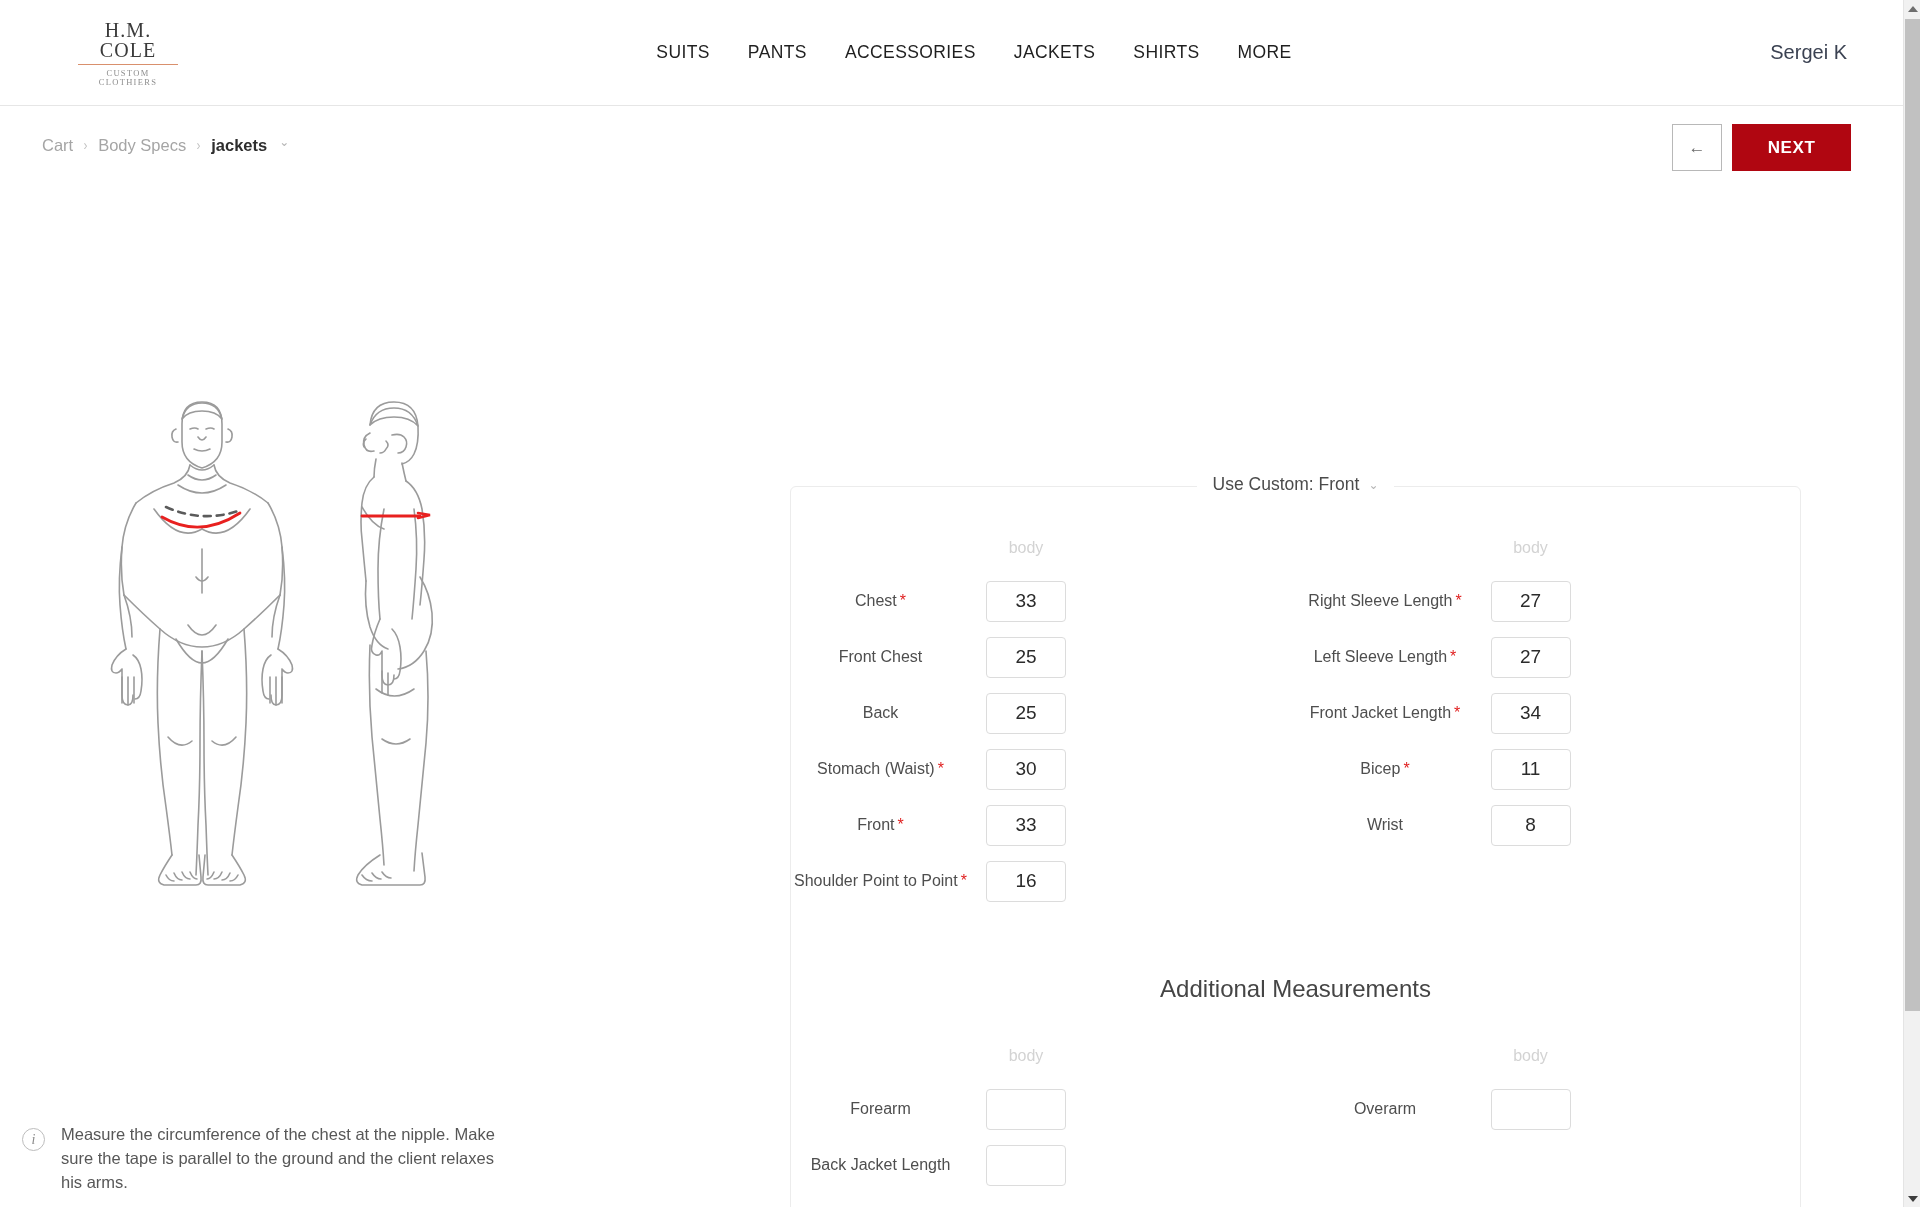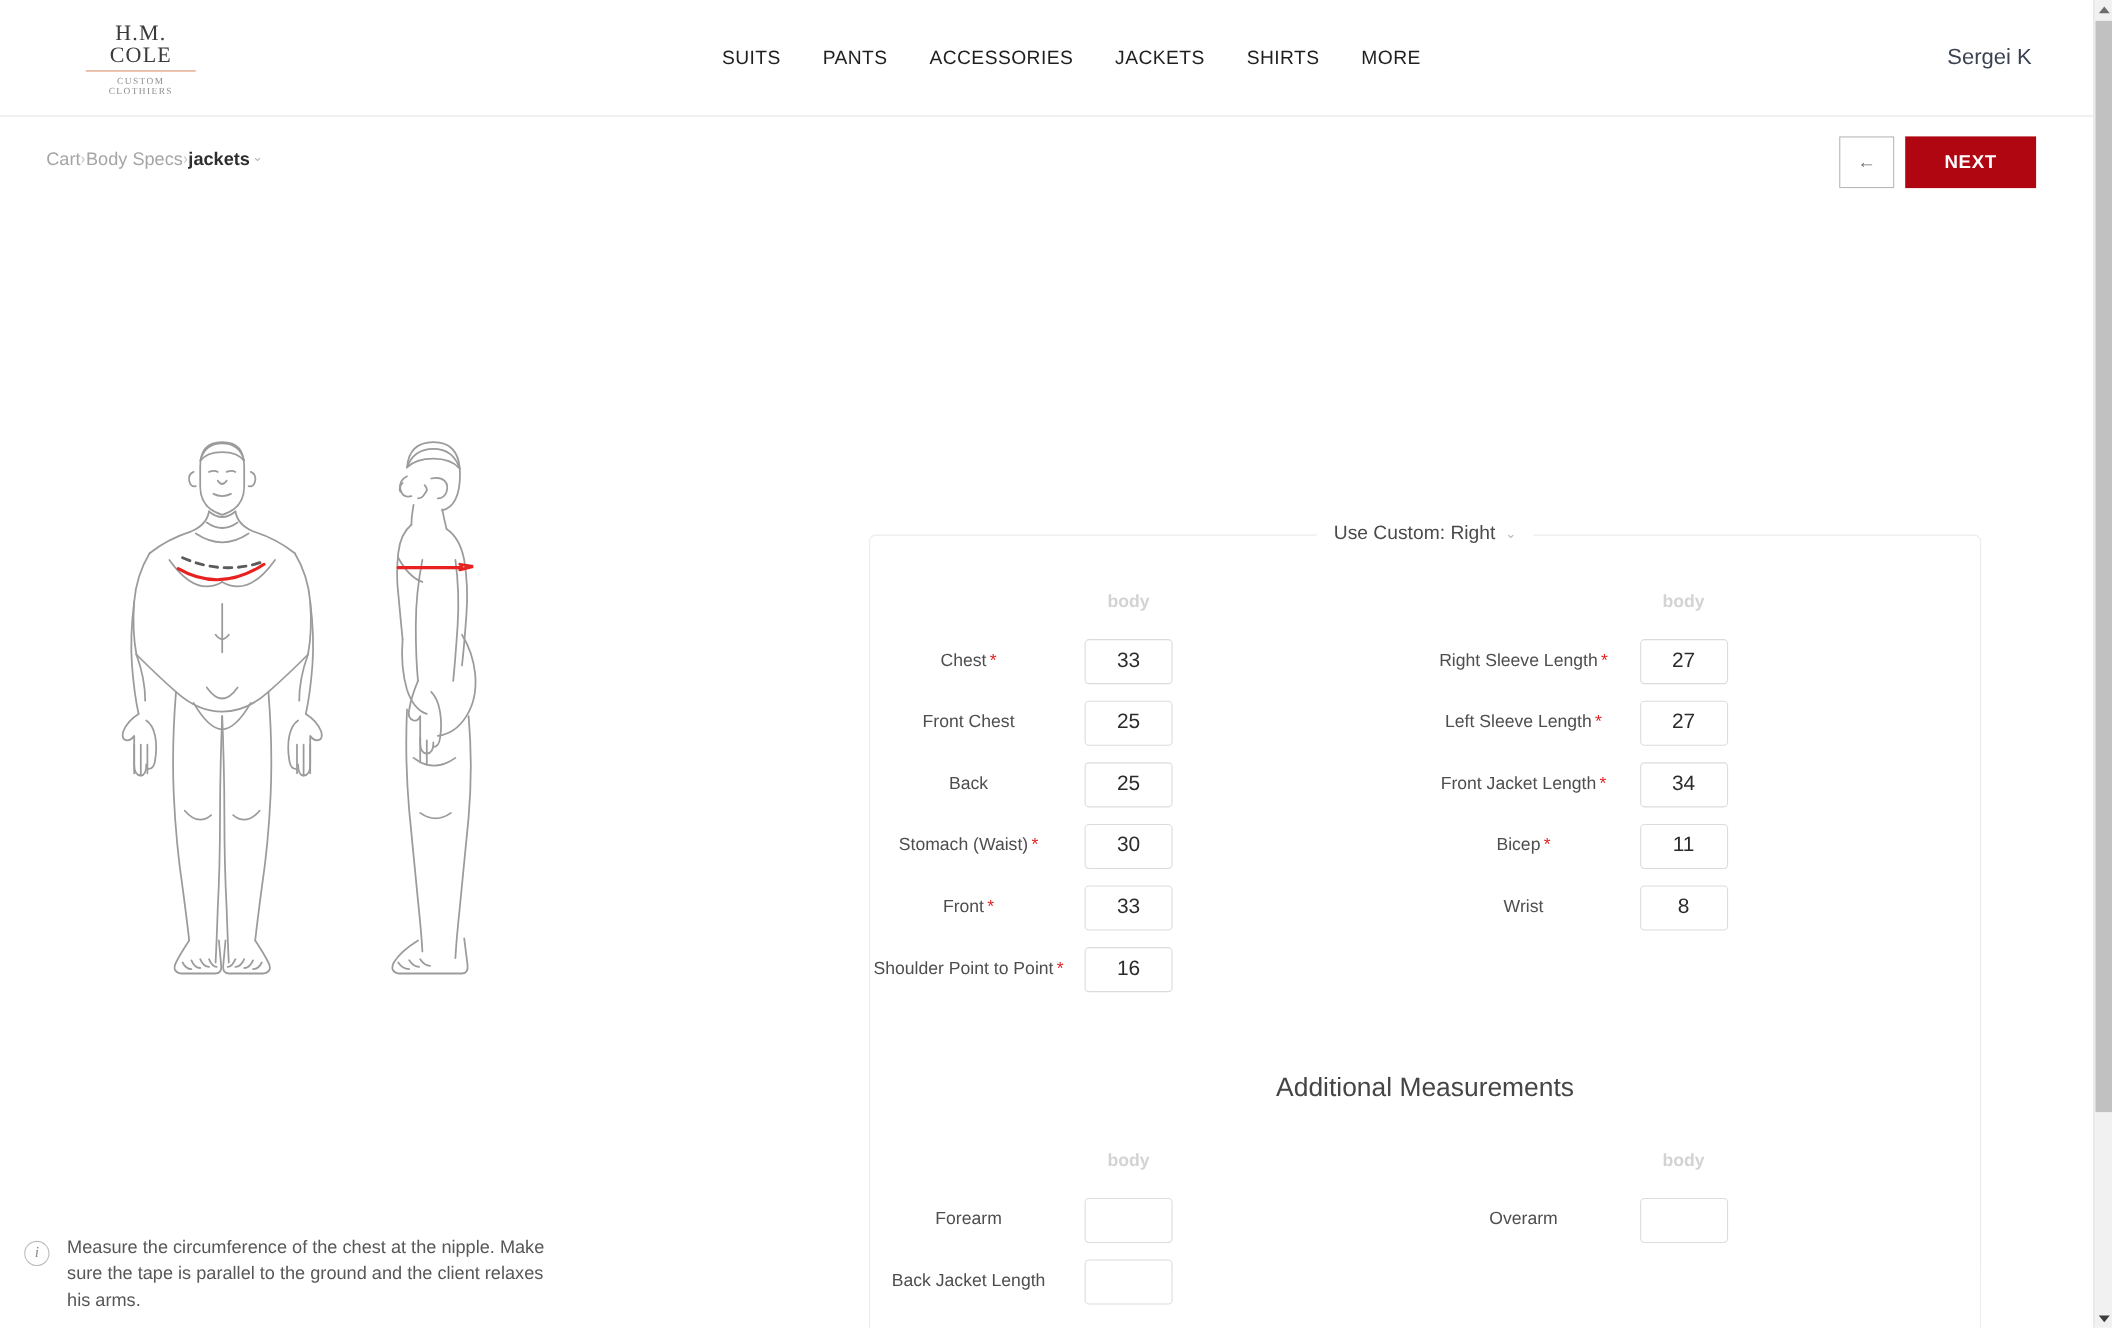--- a/index.html
+++ b/index.html
@@ -85,21 +85,21 @@
   
   .crumbrow {
     position: relative;
     height: 88px;
   }
   .breadcrumb {
     position: absolute;
     left: 42px; top: 30px;
     display: flex;
     align-items: flex-start;
-    gap: 0;
+    gap: 10px;
     font-size: 16.5px;
   }
   .crumb { color: #a5a5a5; cursor: pointer; white-space: nowrap; }
   .crumb.current { color: #2e2e2e; font-weight: 600; cursor: default; }
   .crumb-sep {
     color: #c2c2c2;
     font-size: 15px;
     transform: scaleX(.8);
   }
   .crumb-caret {
@@ -226,21 +226,20 @@
     height: 34px;
   }
   .col .col-head { padding-left: 0; }
   .col-head-inner {
     display: flex;
   }
   .hdr-spacer { width: 195px; }
   .hdr-body {
     width: 80px;
     text-align: center;
-    font-weight: bold;
   }
 
   .field {
     display: flex;
     align-items: center;
     height: 56px;
   }
   .field-label {
     width: 195px;
     text-align: center;
@@ -451,21 +450,21 @@
     </div>
 
     <div class="hint">
       <div class="hint-icon">i</div>
       <div class="hint-text">Measure the circumference of the chest at the nipple. Make sure the tape is parallel to the ground and the client relaxes his arms.</div>
     </div>
 
     <div class="panel">
 
       <div class="panel-legend">
-        <span>Use Custom: Right</span>
+        <span>Use Custom: Front</span>
         <span class="legend-caret">⌄</span>
       </div>
 
       <div class="cols">
 
         <div class="col">
           <div class="col-head">
             <div class="col-head-inner">
               <div class="hdr-spacer"></div>
               <div class="hdr-body">body</div>

